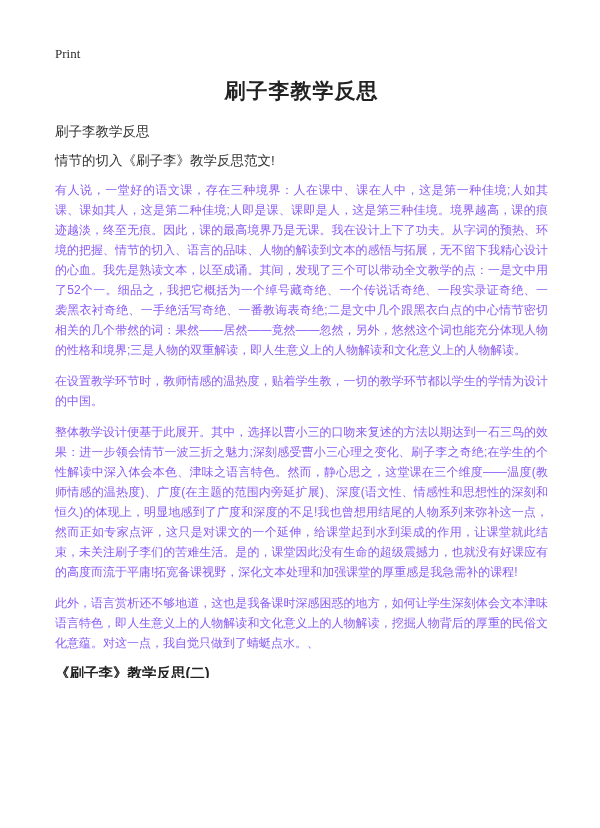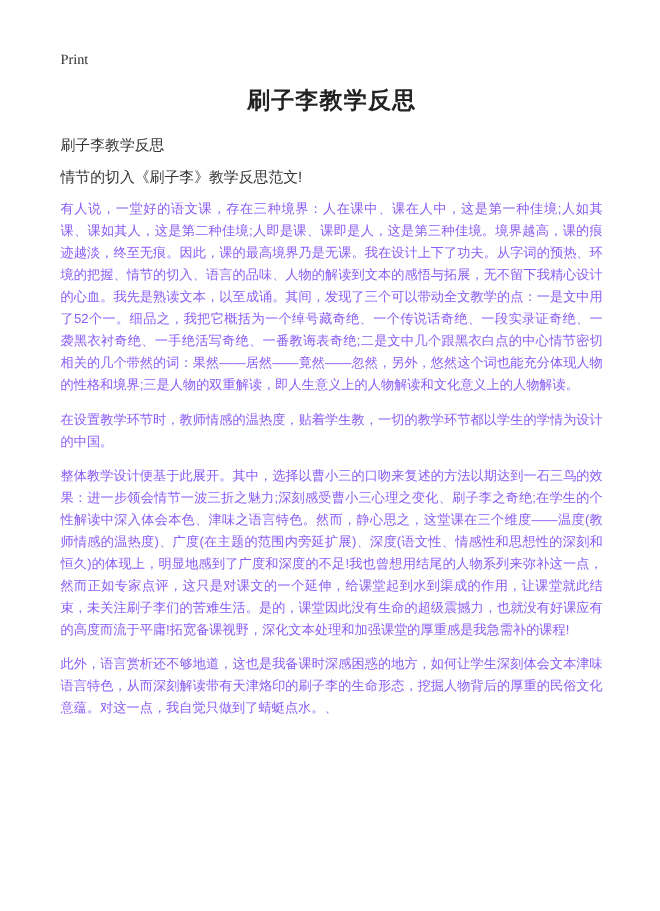--- a/index.html
+++ b/index.html
@@ -62,16 +62,17 @@
 
   <p class="line">情节的切入《刷子李》教学反思范文!</p>
 
 
   <p class="para">有人说，一堂好的语文课，存在三种境界：人在课中、课在人中，这是第一种佳境;人如其课、课如其人，这是第二种佳境;人即是课、课即是人，这是第三种佳境。境界越高，课的痕迹越淡，终至无痕。因此，课的最高境界乃是无课。我在设计上下了功夫。从字词的预热、环境的把握、情节的切入、语言的品味、人物的解读到文本的感悟与拓展，无不留下我精心设计的心血。我先是熟读文本，以至成诵。其间，发现了三个可以带动全文教学的点：一是文中用了52个一。细品之，我把它概括为一个绰号藏奇绝、一个传说话奇绝、一段实录证奇绝、一袭黑衣衬奇绝、一手绝活写奇绝、一番教诲表奇绝;二是文中几个跟黑衣白点的中心情节密切相关的几个带然的词：果然——居然——竟然——忽然，另外，悠然这个词也能充分体现人物的性格和境界;三是人物的双重解读，即人生意义上的人物解读和文化意义上的人物解读。</p>
 
   <p class="para">在设置教学环节时，教师情感的温热度，贴着学生教，一切的教学环节都以学生的学情为设计的中国。</p>
 
   <p class="para">整体教学设计便基于此展开。其中，选择以曹小三的口吻来复述的方法以期达到一石三鸟的效果：进一步领会情节一波三折之魅力;深刻感受曹小三心理之变化、刷子李之奇绝;在学生的个性解读中深入体会本色、津味之语言特色。然而，静心思之，这堂课在三个维度——温度(教师情感的温热度)、广度(在主题的范围内旁延扩展)、深度(语文性、情感性和思想性的深刻和恒久)的体现上，明显地感到了广度和深度的不足!我也曾想用结尾的人物系列来弥补这一点，然而正如专家点评，这只是对课文的一个延伸，给课堂起到水到渠成的作用，让课堂就此结束，未关注刷子李们的苦难生活。是的，课堂因此没有生命的超级震撼力，也就没有好课应有的高度而流于平庸!拓宽备课视野，深化文本处理和加强课堂的厚重感是我急需补的课程!</p>
 
-  <p class="para">此外，语言赏析还不够地道，这也是我备课时深感困惑的地方，如何让学生深刻体会文本津味语言特色，从而深刻解读带有天津烙印的刷子李的生命形态，挖掘人物背后的厚重的民俗文化意蕴。对这一点，我自觉只做到了蜻蜓点水。、</p>
+  <p class="para">此外，语言赏析还不够地道，这也是我备课时深感困惑的地方，如何让学生深刻体会文本津味语言特色，即人生意义上的人物解读和文化意义上的人物解读，挖掘人物背后的厚重的民俗文化意蕴。对这一点，我自觉只做到了蜻蜓点水。、</p>
 
+  <h2 class="heading">《刷子李》教学反思(二)</h2>
 
 </div>
 
 </body></html>

